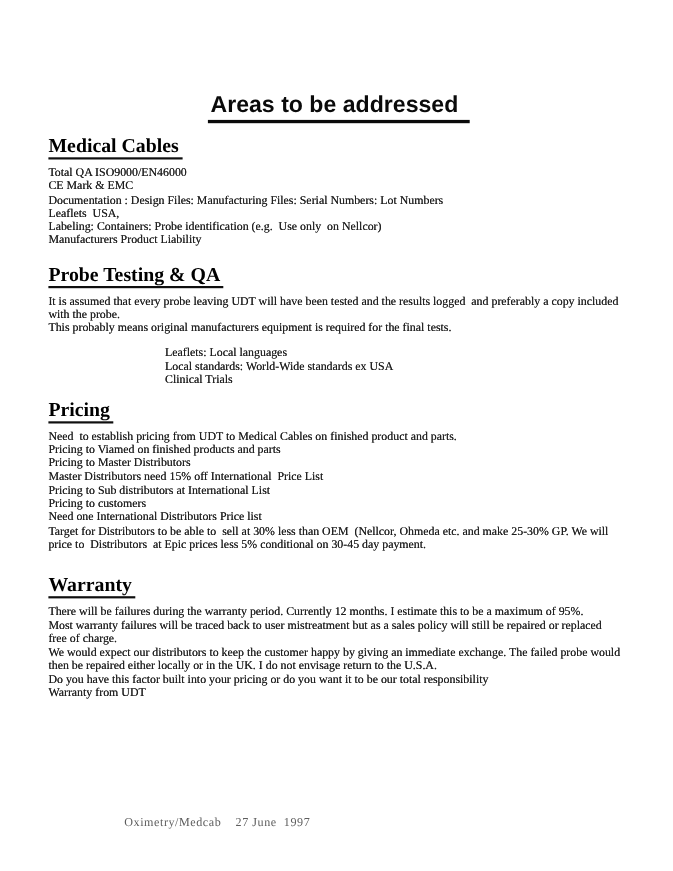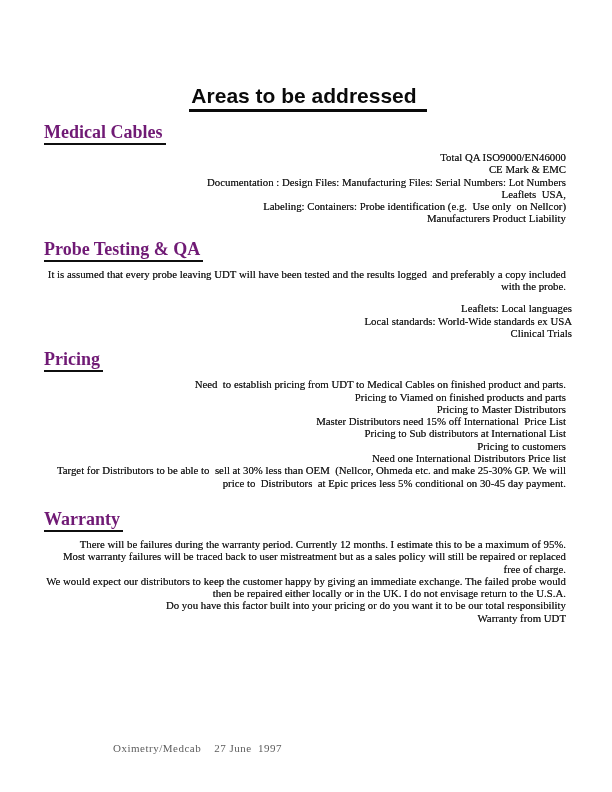--- a/index.html
+++ b/index.html
@@ -31,21 +31,21 @@
     display: inline-block;
     border-bottom: 3px solid #0a0a0a;
     padding: 0 10px 1px 2px;
   }
   .sec h2 {
     margin: 10px 0 6px 0;
     font-family: "Liberation Serif", serif;
     font-weight: bold;
     font-size: 18px;
     line-height: 21px;
-    color: #701a75;
+    color: #000000;
   }
   .sec h2 span {
     display: inline-block;
     border-bottom: 2px solid #0f0f0f;
     padding: 0 3px 0 0;
   }
   .sec { margin: 0; }
   .sec:nth-child(1) { margin-top: 10px; }
   .sec:nth-child(2) { margin-top: 14px; }
   .sec:nth-child(3) { margin-top: 10px; }
@@ -54,21 +54,20 @@
   .sec-body {
     max-width: 522px;
     font-size: 10.8px;
     line-height: 12.3px;
     color: #1f1f1f;
     text-shadow: 0 0 0.4px #3a3a3a;
   }
   .sec-body p {
     margin: 0;
     white-space: pre-wrap;
-    text-align: right;
   }
   .sec-body.indented {
     padding-left: 106px;
   }
   .footer {
     position: absolute;
     left: 113px;
     top: 742px;
     font-family: "Liberation Serif", serif;
     font-size: 11px;
@@ -94,20 +93,21 @@
           <p>Documentation : Design Files: Manufacturing Files: Serial Numbers: Lot Numbers</p>
           <p>Leaflets  USA,</p>
           <p>Labeling: Containers: Probe identification (e.g.  Use only  on Nellcor)</p>
           <p>Manufacturers Product Liability</p>
         </div>
       </div>
       <div class="sec">
         <h2><span>Probe Testing &amp; QA</span></h2>
         <div class="sec-body">
           <p>It is assumed that every probe leaving UDT will have been tested and the results logged  and preferably a copy included with the probe.</p>
+          <p>This probably means original manufacturers equipment is required for the final tests.</p>
         </div>
       </div>
       <div class="sec">
         <div class="sec-body indented">
           <p>Leaflets: Local languages</p>
           <p>Local standards: World-Wide standards ex USA</p>
           <p>Clinical Trials</p>
         </div>
       </div>
       <div class="sec">

